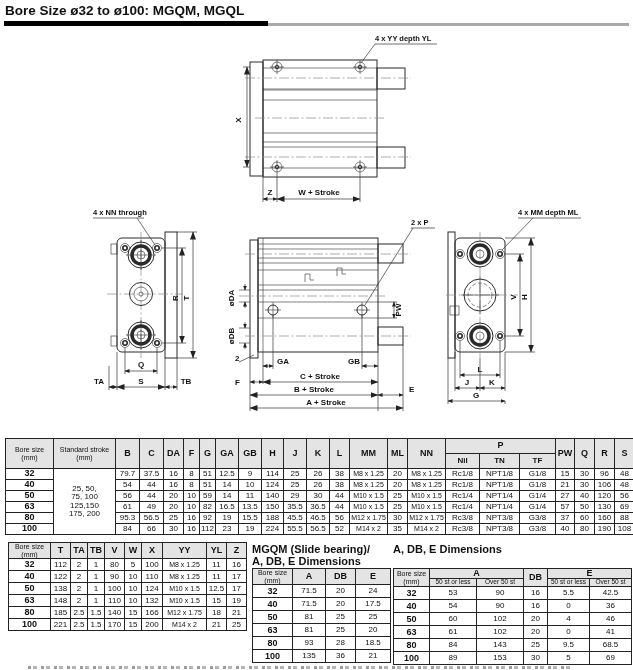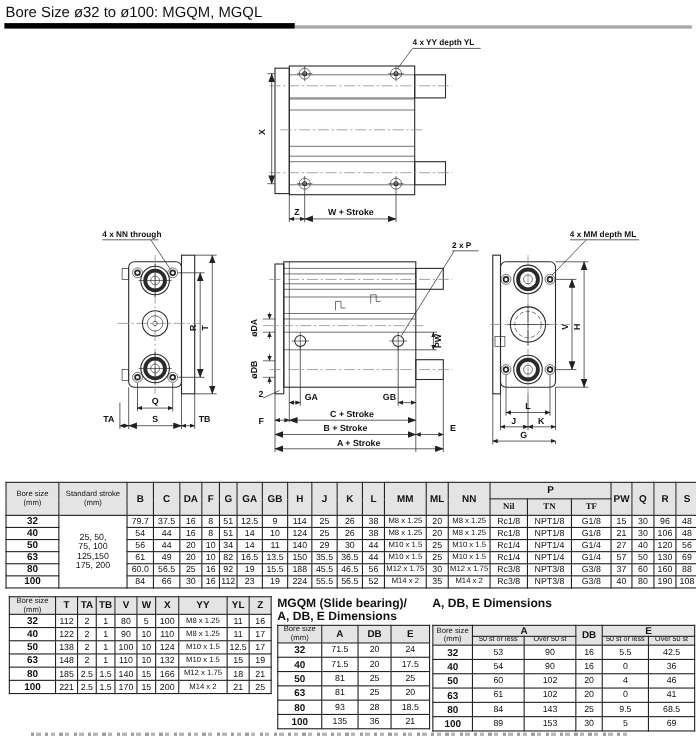--- a/index.html
+++ b/index.html
@@ -1,33 +1,33 @@
 <!DOCTYPE html>
 <html><head>
 <meta charset="utf-8">
 <style>
   html,body{margin:0;padding:0;background:#fff;}
   .page{position:relative;width:633px;height:670px;background:#fff;overflow:hidden;
         font-family:"Liberation Sans",sans-serif;color:#111;}
   
-  .page-title{position:absolute;left:5px;top:3px;font-size:13.5px;font-weight:normal;letter-spacing:0;}
+  .page-title{position:absolute;left:5px;top:3px;font-size:13.5px;font-weight:bold;letter-spacing:0;}
   .title-bar-black{position:absolute;left:4px;top:21px;width:264px;height:5px;background:#000;}
   .title-bar-gray{position:absolute;left:268px;top:23px;width:361px;height:3px;background:#a9a9a9;}
   
   .sec-heading{position:absolute;left:6px;top:421px;font-size:12px;font-weight:bold;}
   .tbl-title{position:absolute;font-size:11px;font-weight:bold;line-height:12px;}
   
   table.dim{border-collapse:collapse;table-layout:fixed;background:#fff;}
   table.dim th,table.dim td{border:1px solid #222;text-align:center;vertical-align:middle;
       padding:0 1px;overflow:hidden;white-space:nowrap;font-size:8px;line-height:1.05;}
   table.dim{border:1.5px solid #111;}
   table.dim th{background:#e4e4e4;font-weight:bold;font-size:9px;}
   table.dim th.small-hdr{font-weight:normal;font-size:7px;line-height:1.1;}
   table.dim th.small-hdr span{display:block;}
-  table.dim th.psub{font-size:8px;height:12px;font-family:Liberation Serif, serif;}
+  table.dim th.psub{font-size:8px;height:12px;}
   table.dim th.tiny{font-size:6.5px;font-weight:normal;}
   table.dim td{height:10px;}
   table.dim td.bore{font-weight:bold;font-size:9px;}
   table.dim td.tight{font-size:7px;}
   td.stroke-cell{white-space:pre-line !important;font-size:8px;line-height:1.35;}
   #common-table-wrap{position:absolute;left:5px;top:438px;}
   #common-table th{height:14px;}
   #mount-table-wrap{position:absolute;left:8px;top:542px;}
   #mount-table td{height:11px;}
   #mount-table th{height:13px;}
@@ -434,21 +434,21 @@
             <td>30</td>
             <td>106</td>
             <td>48</td>
           </tr>
           <tr>
             <td class="bore">50</td>
             <td>56</td>
             <td>44</td>
             <td>20</td>
             <td>10</td>
-            <td>34</td>
+            <td>59</td>
             <td>14</td>
             <td>11</td>
             <td>140</td>
             <td>29</td>
             <td>30</td>
             <td>44</td>
             <td class="tight">M10 x 1.5</td>
             <td>25</td>
             <td class="tight">M10 x 1.5</td>
             <td>Rc1/4</td>
@@ -478,21 +478,21 @@
             <td>Rc1/4</td>
             <td>NPT1/4</td>
             <td>G1/4</td>
             <td>57</td>
             <td>50</td>
             <td>130</td>
             <td>69</td>
           </tr>
           <tr>
             <td class="bore">80</td>
-            <td>60.0</td>
+            <td>95.3</td>
             <td>56.5</td>
             <td>25</td>
             <td>16</td>
             <td>92</td>
             <td>19</td>
             <td>15.5</td>
             <td>188</td>
             <td>45.5</td>
             <td>46.5</td>
             <td>56</td>

